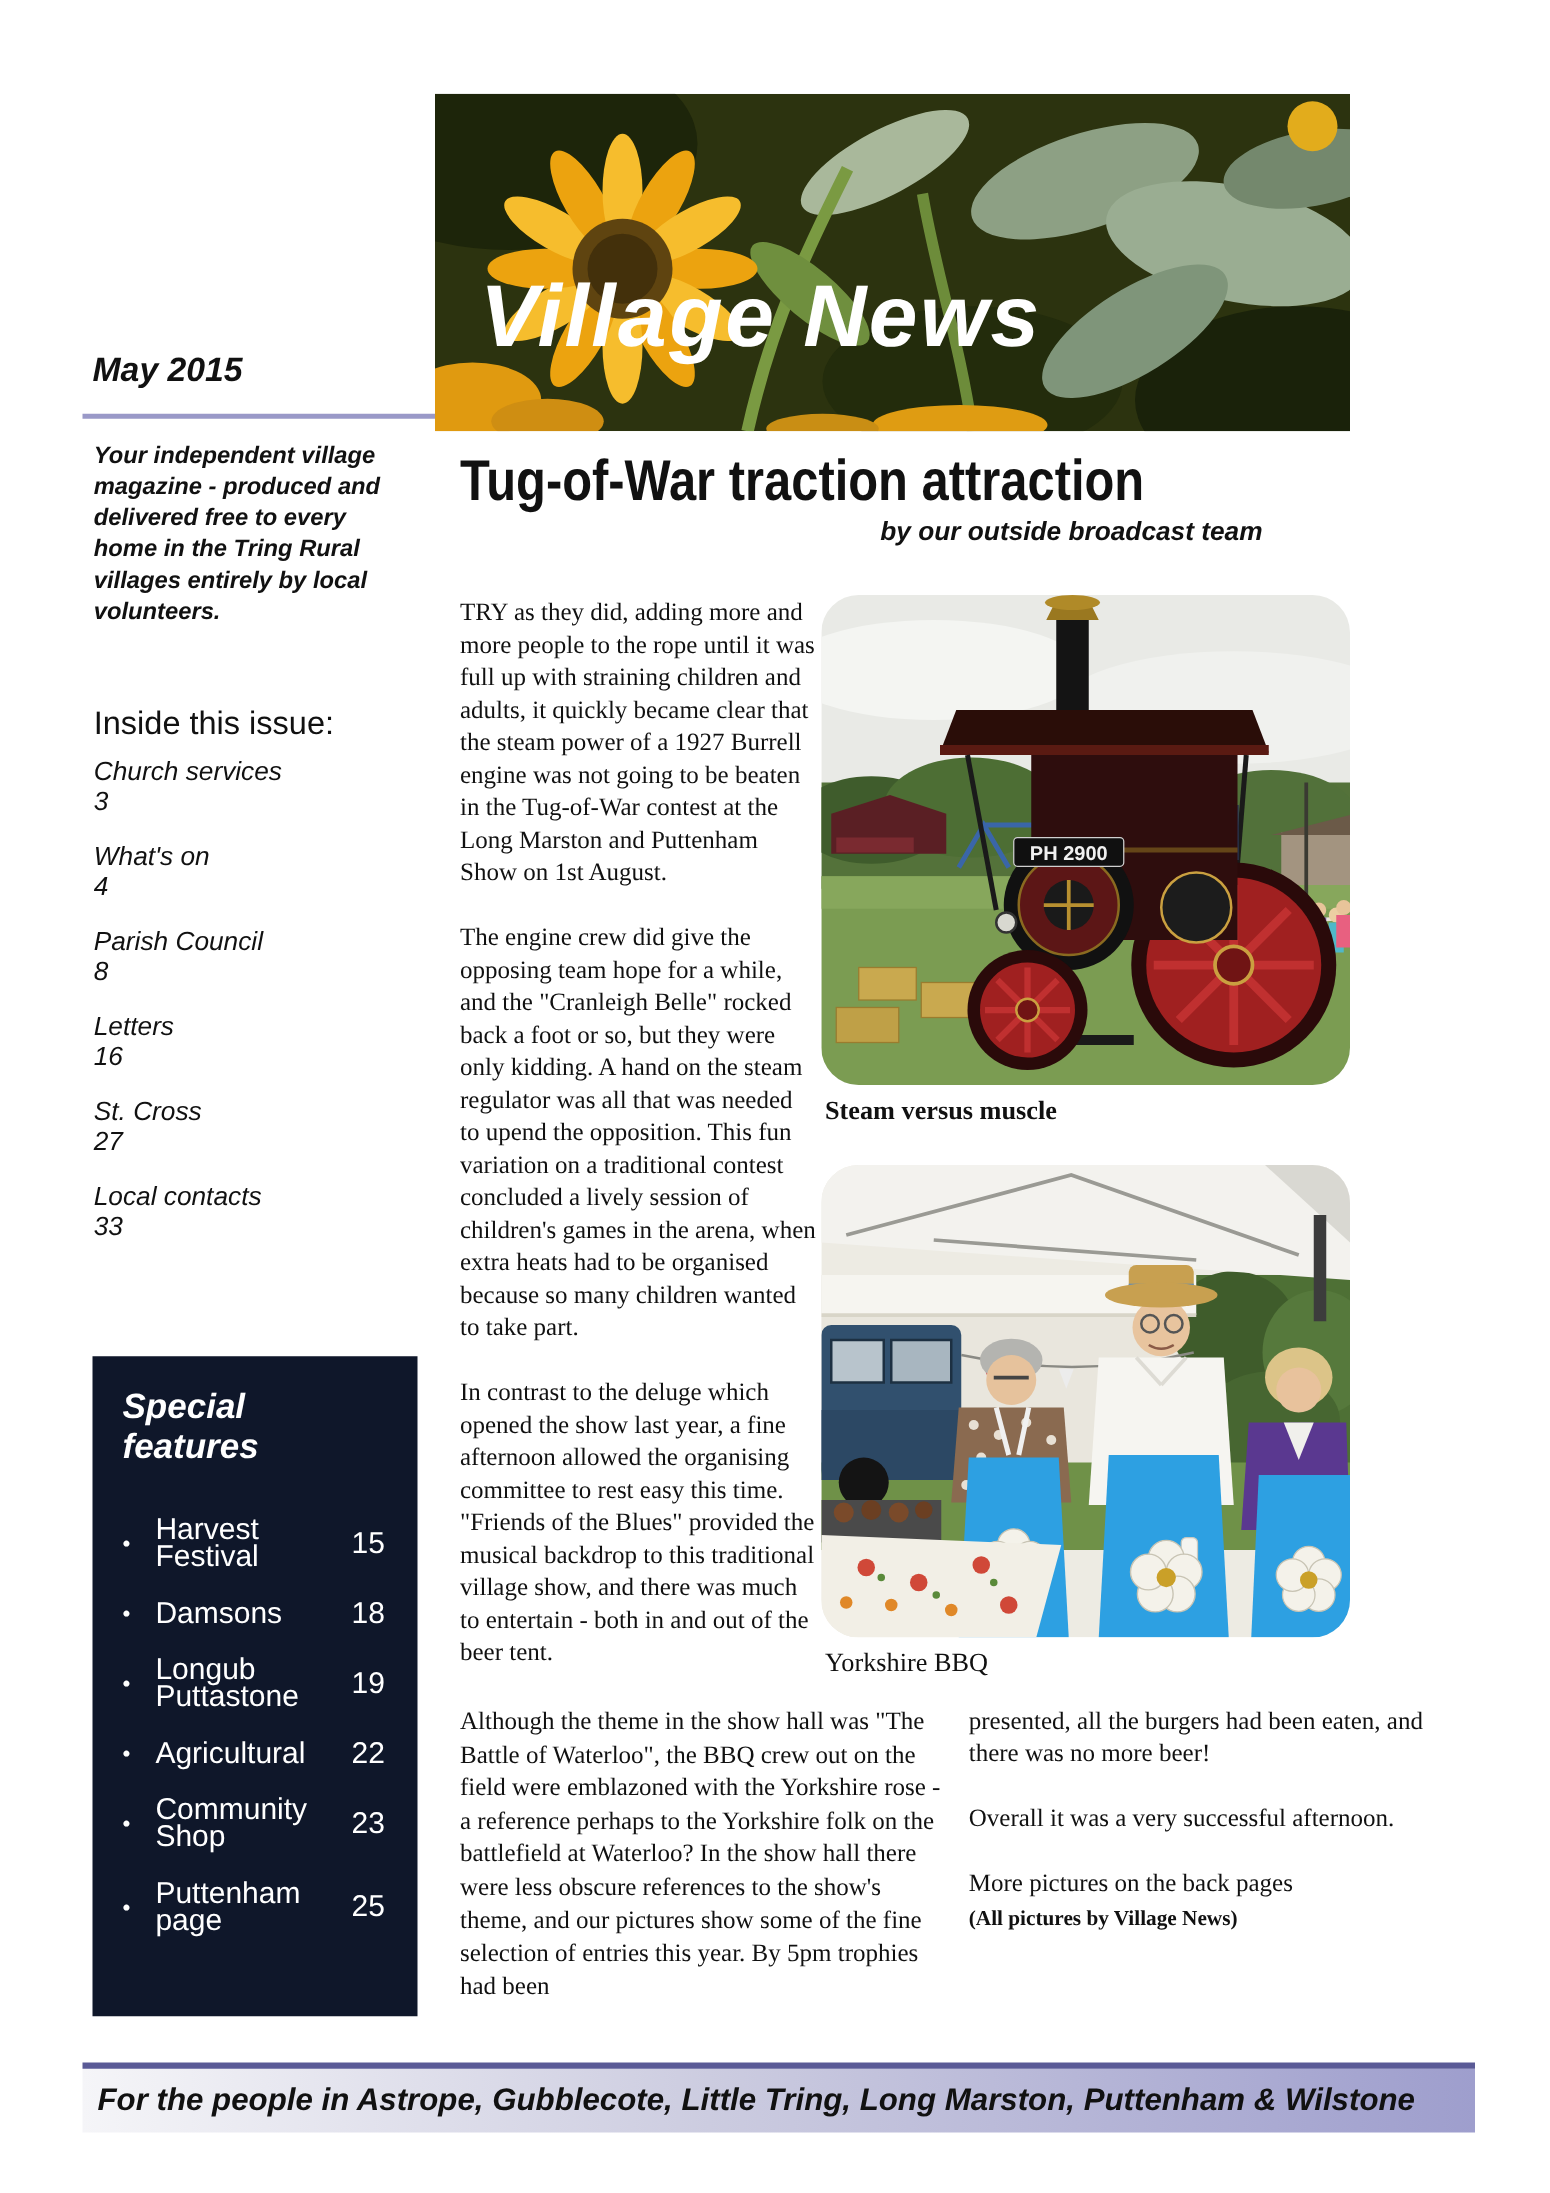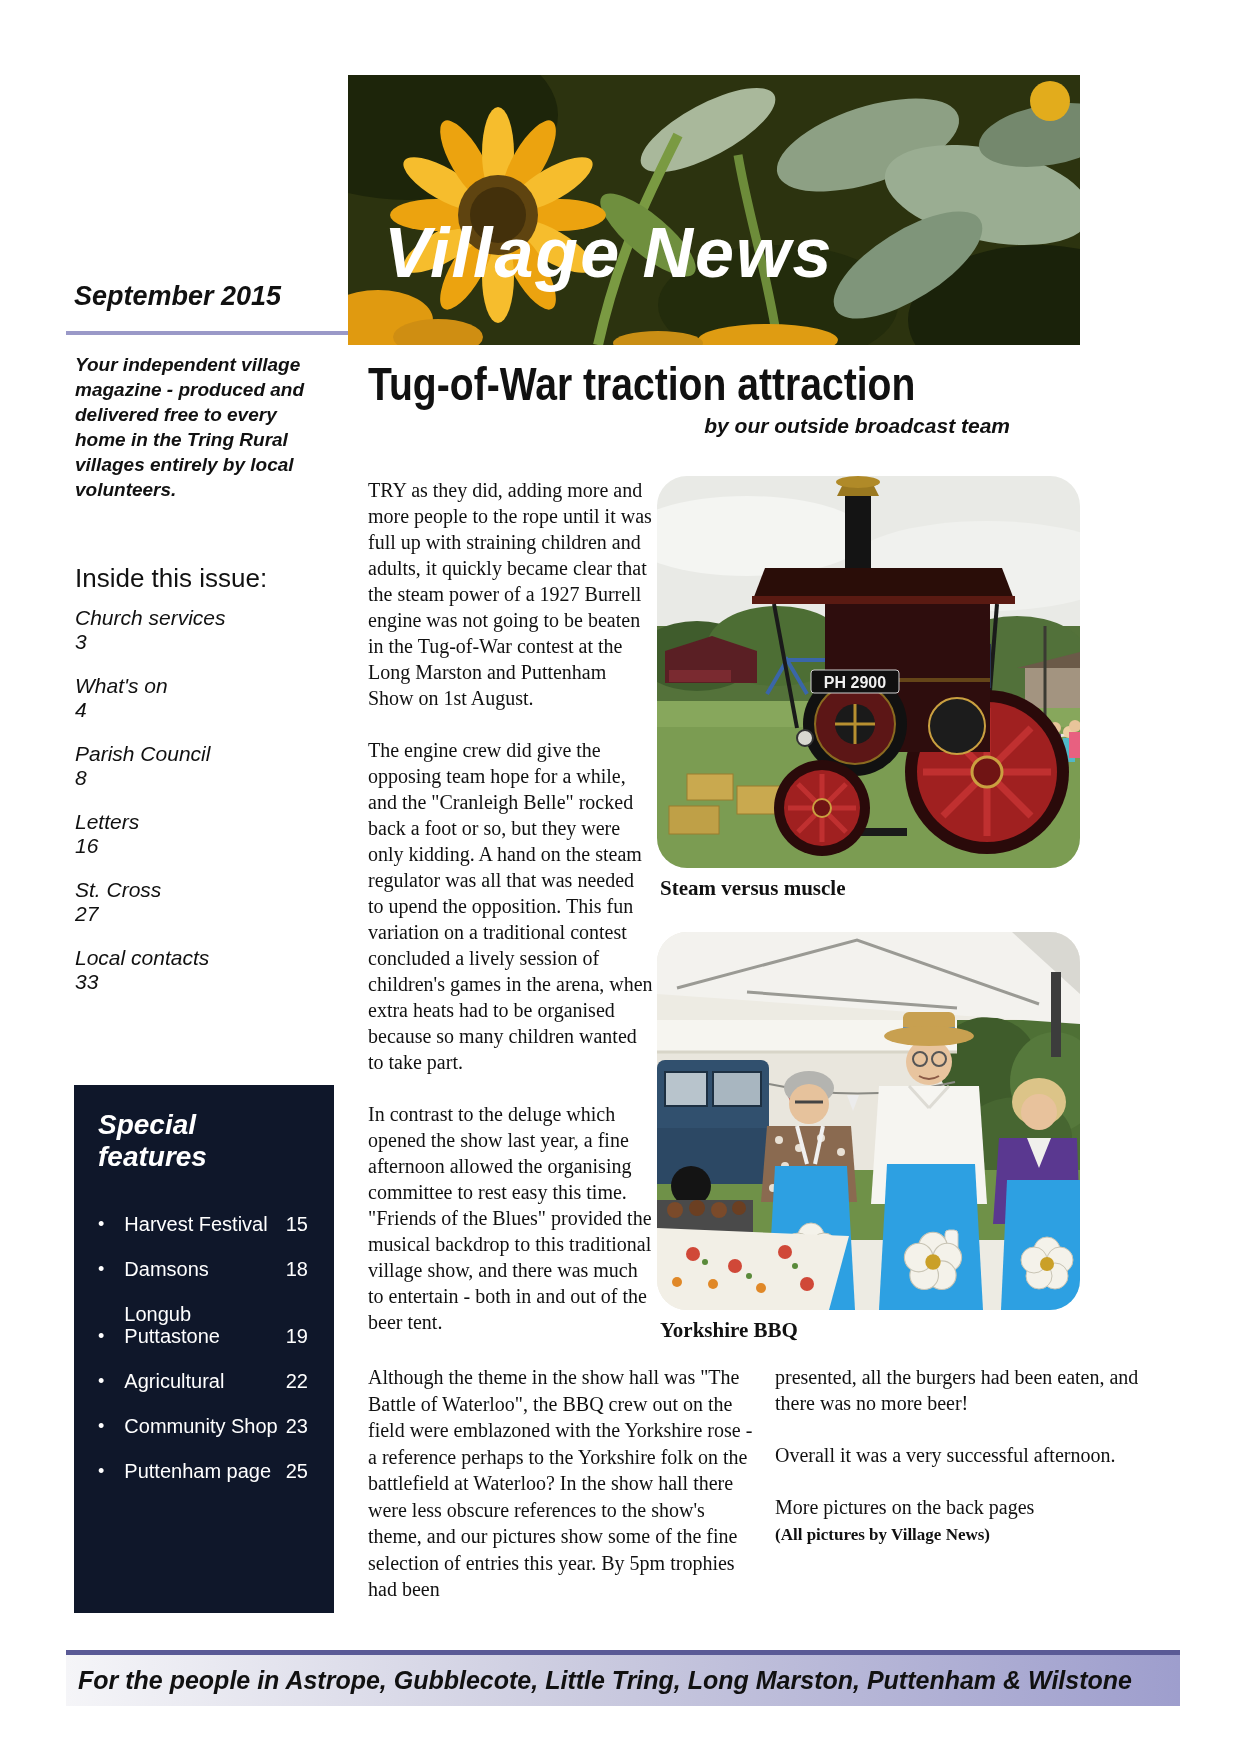--- a/index.html
+++ b/index.html
@@ -22,60 +22,60 @@
   #tagline { left: 75px; top: 352px; width: 234px; font-size: 19px; font-weight: bold; font-style: italic; line-height: 1.32; }
 
   
   #inside-heading { left: 75px; top: 563px; font-size: 26px; }
   #inside-list { left: 75px; top: 606px; width: 220px; }
   .toc-row { display: flex; justify-content: space-between; font-size: 21px; font-style: italic; margin-bottom: 20px; line-height: 24px; flex-direction: column; }
 
   
   #special-box { left: 74px; top: 1085px; width: 260px; height: 528px; background: #0f172a; color: #fff; padding: 24px 26px 0 24px; }
   #special-heading { font-size: 28px; font-weight: bold; font-style: italic; margin-bottom: 40px; }
-  .feature-row { display: flex; align-items: flex-end; font-size: 20px; margin-bottom: 23px; line-height: 22px; }
+  .feature-row { display: flex; align-items: center; font-size: 24px; margin-bottom: 23px; line-height: 22px; }
   .feature-row::before { content: "•"; font-size: 18px; margin-right: 20px; }
   .feature-label { flex: 1; }
   #readers-note { margin-top: 56px; font-size: 20px; line-height: 26px; white-space: pre-line; }
 
   
   #headline { left: 368px; top: 360px; font-size: 46px; font-weight: bold; line-height: 1.05; white-space: nowrap; transform: scaleX(0.85); transform-origin: left center; }
   #byline { left: 368px; top: 414px; width: 642px; text-align: right; font-size: 21px; font-weight: bold; font-style: italic; }
 
   
   .serif { font-family: "Liberation Serif", serif; }
   #col1 { left: 368px; top: 477px; width: 286px; font-size: 20px; line-height: 26px; }
   #col1 p { margin-bottom: 26px; }
 
   .photo { overflow: hidden; border-radius: 30px; }
   .photo svg { display: block; width: 100%; height: 100%; }
   #photo-steam { left: 657px; top: 476px; width: 423px; height: 392px; }
   #caption-steam { left: 660px; top: 876px; font-size: 21px; font-weight: bold; }
   #photo-bbq { left: 657px; top: 932px; width: 423px; height: 378px; }
-  #caption-bbq { left: 660px; top: 1318px; font-size: 21px; font-weight: bold; }
+  #caption-bbq { left: 660px; top: 1318px; font-size: 21px; font-weight: normal; }
 
   #cont-left { left: 368px; top: 1364px; width: 392px; font-size: 20px; line-height: 26.5px; }
   #cont-right { left: 775px; top: 1364px; width: 370px; font-size: 20px; line-height: 26px; }
   #cont-right p { margin-bottom: 26px; }
   #cont-right .no-gap { margin-bottom: 2px; }
   #pictures-credit { font-size: 17px; font-weight: bold; }
 
   
   #footer-banner {
     left: 66px; top: 1650px; width: 1114px; height: 56px;
     border-top: 5px solid #5a5a96;
     background: linear-gradient(90deg, #f5f5f8 0%, #cccce0 45%, #9e9ecd 100%);
     display: flex; align-items: center; padding-left: 12px; text-align: center;
   }
   #footer-text { font-size: 25px; font-weight: bold; font-style: italic; color: #111; white-space: nowrap; }
 </style>
 </head>
 <body>
 
-<div class="abs" id="issue-date">September 2015</div>
+<div class="abs" id="issue-date">May 2015</div>
 
 <div class="abs" id="masthead">
   <svg viewBox="0 0 732 270" preserveAspectRatio="none">
     <rect width="732" height="270" fill="#2c330f"></rect>
     <ellipse cx="60" cy="40" rx="150" ry="85" fill="#1d250a"></ellipse>
     <ellipse cx="690" cy="245" rx="130" ry="75" fill="#1a220a"></ellipse>
     <ellipse cx="430" cy="230" rx="120" ry="60" fill="#232c0c"></ellipse>
     <ellipse cx="520" cy="70" rx="95" ry="38" fill="#8da084" transform="rotate(-18 520 70)"></ellipse>
     <ellipse cx="640" cy="120" rx="105" ry="46" fill="#9aad92" transform="rotate(12 640 120)"></ellipse>
     <ellipse cx="560" cy="190" rx="85" ry="34" fill="#7f957a" transform="rotate(-32 560 190)"></ellipse>

